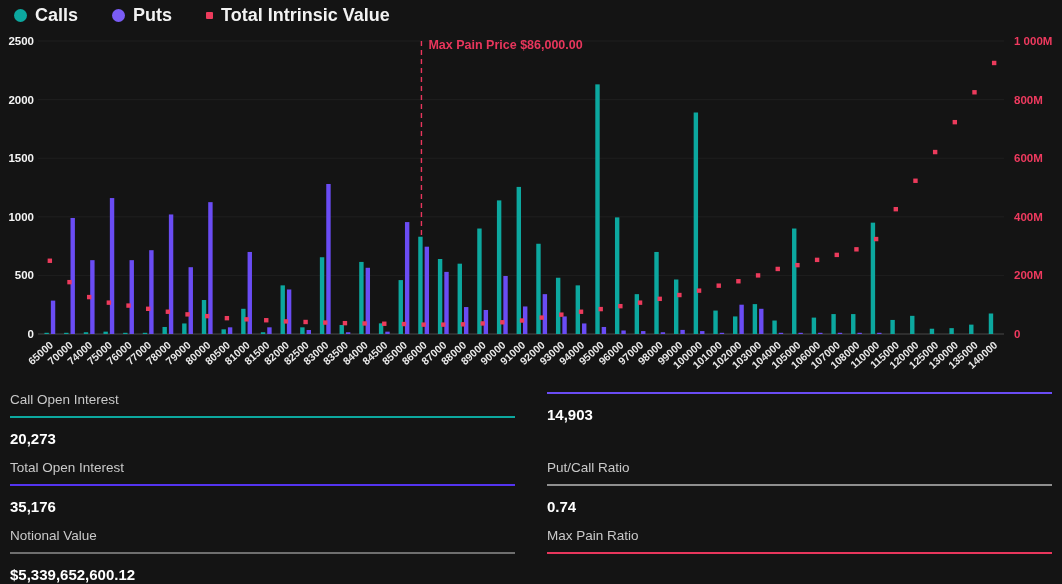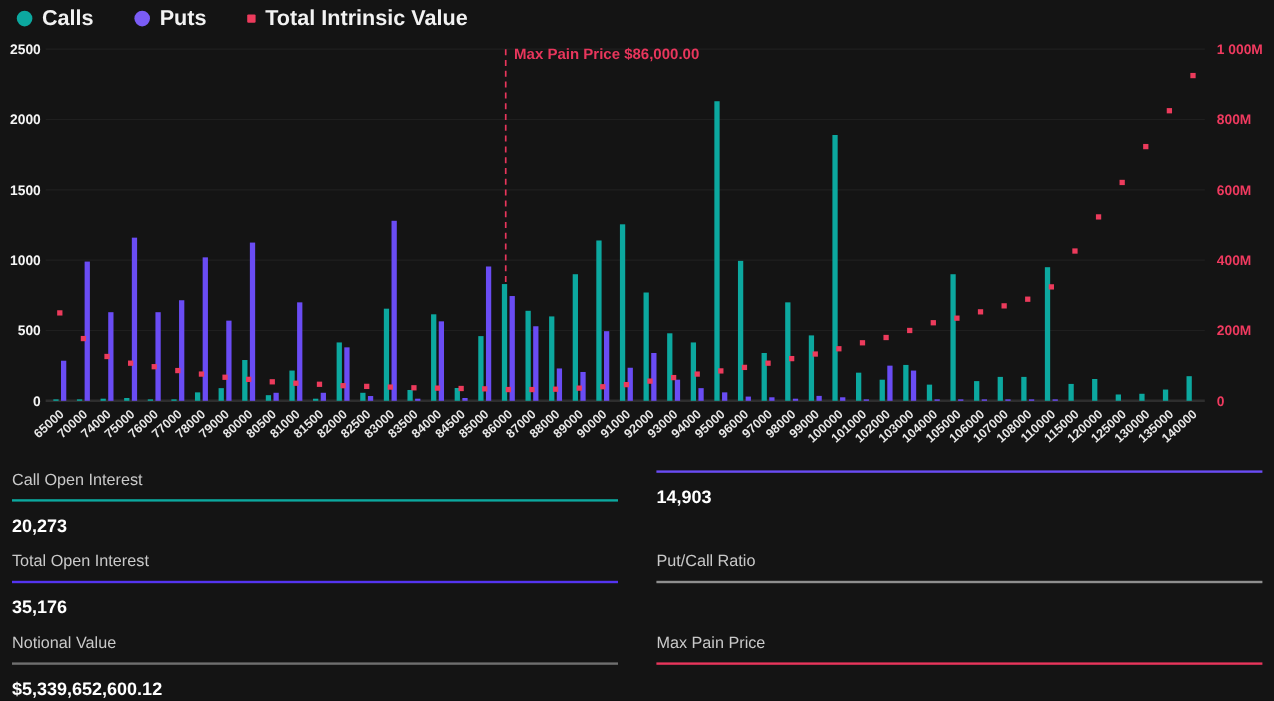--- a/index.html
+++ b/index.html
@@ -275,25 +275,26 @@
       <div class="stat-value">14,903</div>
     </div>
     <div class="stat-cell">
       <div class="stat-label">Total Open Interest</div>
       <div class="stat-rule" style="background: rgb(84, 52, 240);"></div>
       <div class="stat-value">35,176</div>
     </div>
     <div class="stat-cell">
       <div class="stat-label">Put/Call Ratio</div>
       <div class="stat-rule" style="background: rgb(143, 143, 143);"></div>
+      <div class="stat-value">0.74</div>
     </div>
     <div class="stat-cell">
       <div class="stat-label">Notional Value</div>
       <div class="stat-rule" style="background: rgb(111, 111, 111);"></div>
       <div class="stat-value">$5,339,652,600.12</div>
     </div>
     <div class="stat-cell">
-      <div class="stat-label">Max Pain Price</div>
+      <div class="stat-label">Max Pain Ratio</div>
       <div class="stat-rule" style="background: rgb(232, 54, 92);"></div>
     </div>
   </div>
 
 </div>
 
 </body></html>

